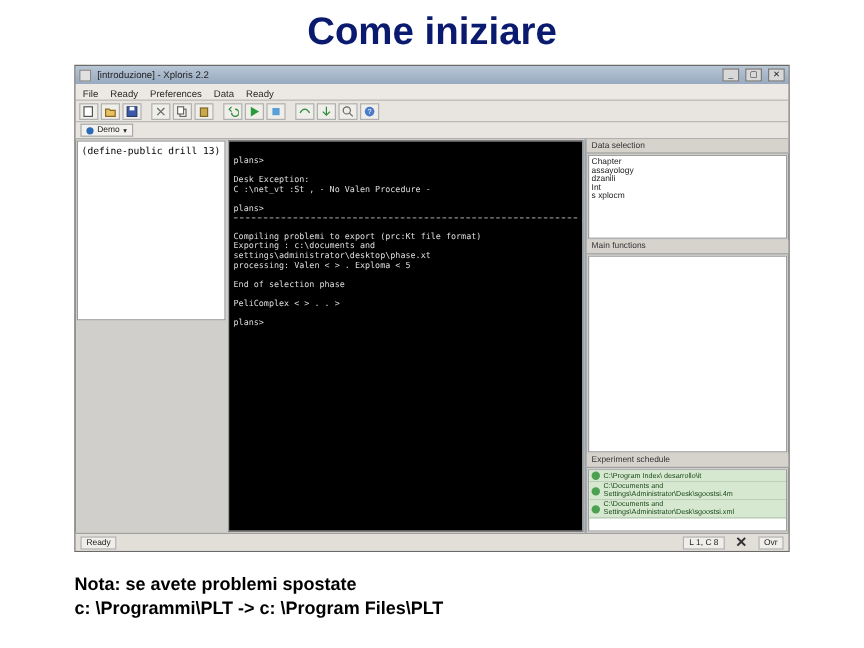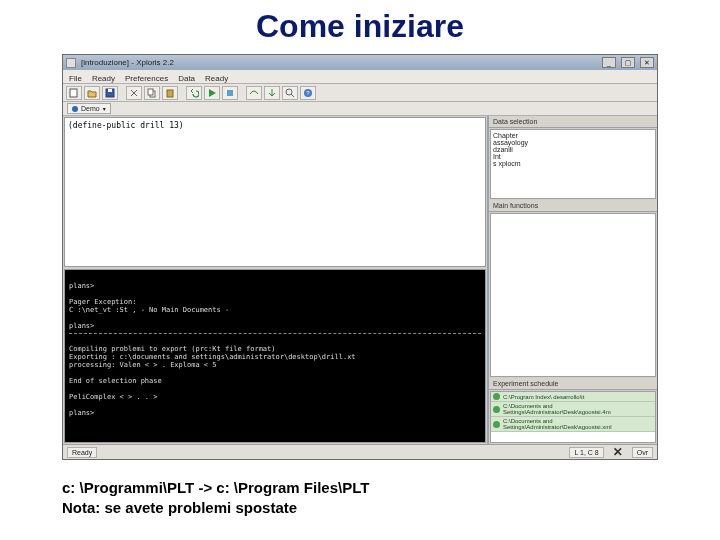--- a/index.html
+++ b/index.html
@@ -113,21 +113,21 @@
   .dialect-btn .dot { width:6px; height:6px; background:#2a68b8; border-radius:50%; }
   .dialect-btn .arrow { font-size:6px; }
   .main-area {
     flex: 1;
     display: flex;
     min-height: 0;
   }
   .left-col {
     flex: 1;
     display: flex;
-    flex-direction: column;
+    flex-direction: row;
     min-width: 0;
   }
   .right-col {
     width: 170px;
     display: flex;
     flex-direction: column;
     border-left: 2px solid #9aa2ae;
   }
   .editor-pane {
     height: 150px;
@@ -330,27 +330,27 @@
   </div>
 
   <div class="main-area">
     <div class="left-col">
       <div class="editor-pane">
         <span>(define-public drill 13)</span>
       </div>
       <div class="console-pane">
 <span>plans&gt;</span>
 
-<span>Pager Exception:</span>
-<span>C :\net_vt :St , - No Main Documents -</span>
+<span>Desk Exception:</span>
+<span>C :\net_vt :St , - No Valen Procedure -</span>
 
 <span>plans&gt;</span>
 <hr>
 <span>Compiling problemi to export (prc:Kt file format)</span>
-<span>Exporting : c:\documents and settings\administrator\desktop\drill.xt</span>
+<span>Exporting : c:\documents and settings\administrator\desktop\phase.xt</span>
 <span>processing: Valen &lt; &gt; . Exploma &lt; 5</span>
 
 <span>End of selection phase</span>
 
 <span>PeliComplex &lt; &gt; . . &gt;</span>
 
 <span>plans&gt;</span>
       </div>
     </div>
 
@@ -387,15 +387,15 @@
     <div class="seg">Ready</div>
     <div class="spacer"></div>
     <div class="seg">L 1, C 8</div>
     <div class="close-x">✕</div>
     <div class="seg">Ovr</div>
   </div>
 
 </div>
 
 <div class="note">
+  <div>Nota: se avete problemi spostate</div>
   <div>c: \Programmi\PLT -&gt; c: \Program Files\PLT</div>
-  <div>Nota: se avete problemi spostate</div>
 </div>
 
 </body></html>

